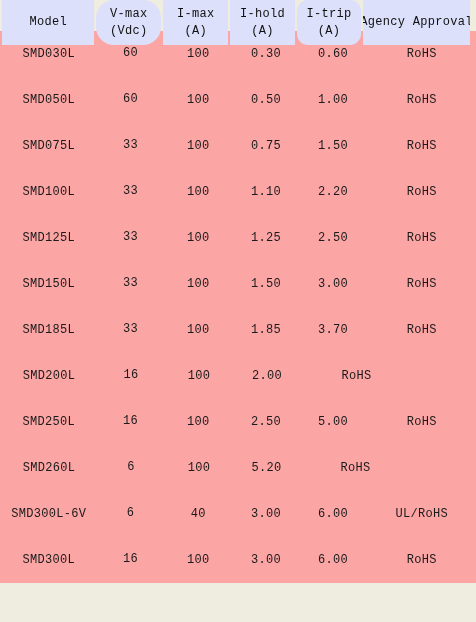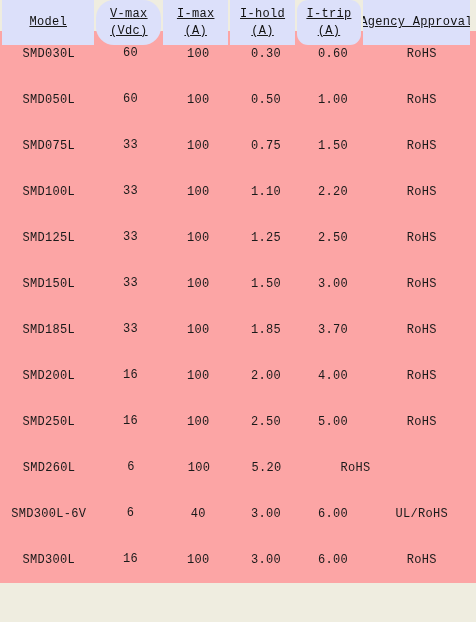--- a/index.html
+++ b/index.html
@@ -26,21 +26,20 @@
   }
 
   
   .thead {
     position: relative;
     height: 31px;
     width: 476px;
     display: flex;
     background: #EFEDE0;
     box-sizing: border-box;
-    text-decoration: underline;
   }
   .th {
     background: #DCE0FA;
     box-sizing: border-box;
     display: flex;
     flex-direction: column;
     align-items: center;
     justify-content: center;
     font-size: 12px;
     line-height: 17px;
@@ -182,21 +181,20 @@
         <div class="td c-imax">100</div>
         <div class="td c-ihold">1.85</div>
         <div class="td c-itrip">3.70</div>
         <div class="td c-agency">RoHS</div>
       </div>
       <div class="trow">
         <div class="td c-model">SMD200L</div>
         <div class="td c-vmax">16</div>
         <div class="td c-imax">100</div>
         <div class="td c-ihold">2.00</div>
-        <div class="td c-itrip">4.00</div>
         <div class="td c-agency">RoHS</div>
       </div>
       <div class="trow">
         <div class="td c-model">SMD250L</div>
         <div class="td c-vmax">16</div>
         <div class="td c-imax">100</div>
         <div class="td c-ihold">2.50</div>
         <div class="td c-itrip">5.00</div>
         <div class="td c-agency">RoHS</div>
       </div>

